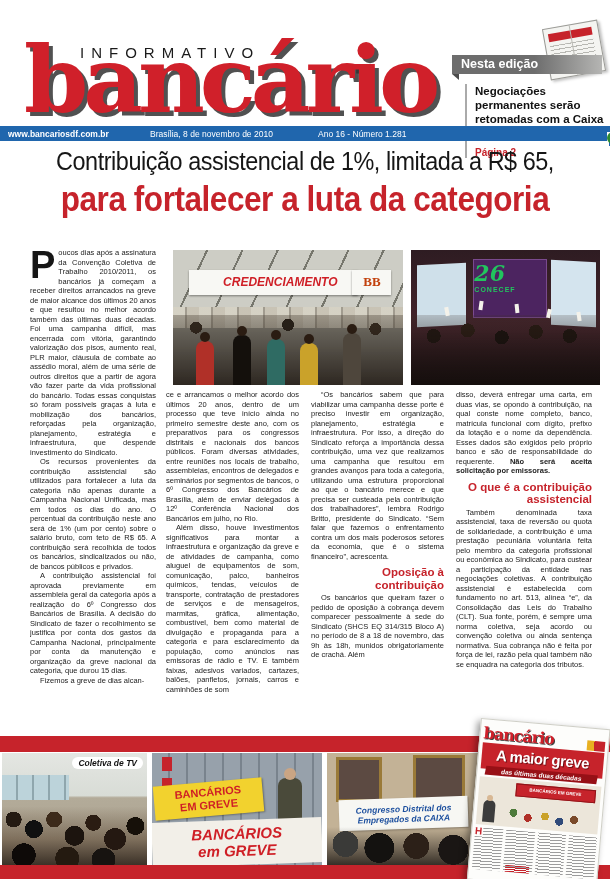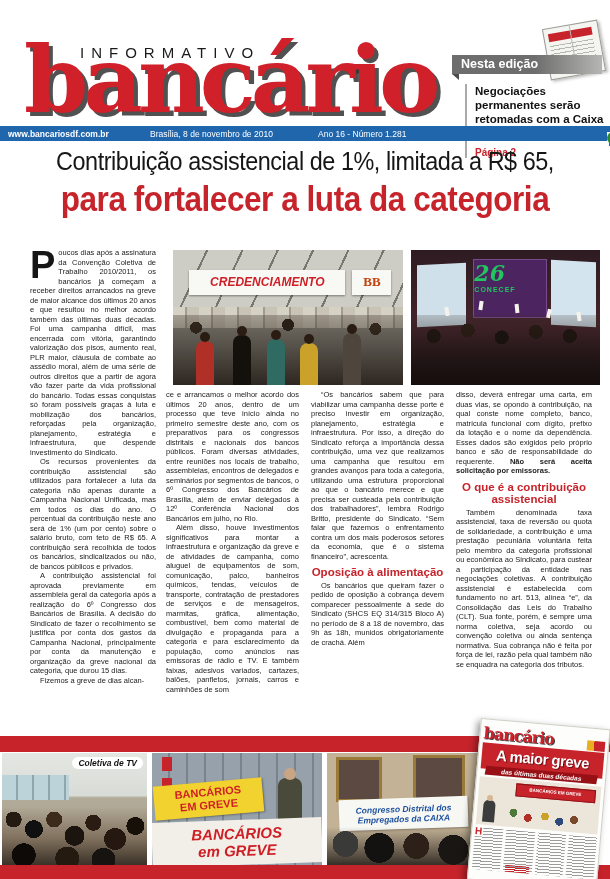--- a/index.html
+++ b/index.html
@@ -50,35 +50,35 @@
   .h1a{left:0;top:146px;width:610px;text-align:center;font-size:26px;letter-spacing:-.5px;
        color:#161616;transform:scaleX(.9);transform-origin:50% 0;white-space:nowrap;font-weight:500;}
   .h1b{left:0;top:179px;width:610px;text-align:center;font-size:35px;font-weight:bold;color:#c6232b;
        transform:scaleX(.9);transform-origin:50% 0;white-space:nowrap;letter-spacing:-.5px;}
 
   
   .col{position:absolute;font-size:7.5px;line-height:9.5px;text-align:justify;color:#222;}
   .col p{margin:0;}
   .col p.ind{text-indent:10px;}
   .dropcap{float:left;font-size:38px;line-height:33px;font-weight:bold;color:#161616;padding:1px 3px 0 0;}
-  .subhead{color:#c6232b;font-weight:bold;font-size:11.5px;line-height:12.5px;text-align:center;
+  .subhead{color:#c6232b;font-weight:bold;font-size:11.5px;line-height:12.5px;text-align:right;
            margin:5px 0 2px;}
   .c1{left:30px;top:248px;width:126px;height:486px;overflow:hidden;}
   .c2{left:166px;top:390px;width:133px;height:344px;overflow:hidden;}
   .c3{left:311px;top:390px;width:133px;height:344px;overflow:hidden;}
   .c4{left:456px;top:390px;width:136px;height:344px;overflow:hidden;}
 
   
   .photo{position:absolute;overflow:hidden;}
   .ph-cred{left:173px;top:250px;width:230px;height:135px;background:#8f8f87;}
   .tent{position:absolute;left:0;top:0;width:100%;height:42%;background:#cdcdc5;
     background-image:repeating-linear-gradient(115deg,transparent 0 30px,rgba(90,90,80,.75) 30px 32px);}
   .cred-banner{position:absolute;left:7%;top:15%;width:68%;height:18%;background:#f8f8f4;
     color:#cf1f26;font-weight:bold;font-style:italic;font-size:12px;display:flex;align-items:center;
-    justify-content:center;box-shadow:0 1px 2px rgba(0,0,0,.4);}
+    justify-content:center;box-shadow:0 1px 2px rgba(0,0,0,.4);padding-left:13px;}
   .bb-banner{position:absolute;left:78%;top:15%;width:17%;height:18%;background:#f8f8f4;
     color:#c2410c;font-weight:bold;font-size:13px;display:flex;align-items:center;justify-content:center;
     box-shadow:0 1px 2px rgba(0,0,0,.4);font-family:Liberation Serif, serif;}
   .posters{position:absolute;left:0;top:42%;width:100%;height:16%;opacity:.9;
     background:repeating-linear-gradient(90deg,#ddd9cb 0 12px,#a39d90 12px 14px,#cfc9ba 14px 26px);}
   .crowdA{position:absolute;left:0;bottom:0;width:100%;height:52%;
     background:linear-gradient(180deg,rgba(70,60,48,.35),rgba(35,28,22,.9)),
       radial-gradient(circle 6px at 10% 18%,#241a12 99%,transparent),
       radial-gradient(circle 6px at 50% 14%,#17110c 99%,transparent),
       radial-gradient(circle 6px at 88% 20%,#2a1e14 99%,transparent);}
@@ -230,21 +230,21 @@
     <p class="ind">Fizemos a greve de dias alcan-</p>
   </div>
 
   <div class="col c2">
     <p>ce e arrancamos o melhor acordo dos últimos 20 anos, dentro de um processo que teve início ainda no primeiro semestre deste ano, com os preparativos para os congressos distritais e nacionais dos bancos públicos. Foram diversas atividades, entre reuniões nos locais de trabalho, assembleias, encontros de delegados e seminários por segmentos de bancos, o 6º Congresso dos Bancários de Brasília, além de enviar delegados à 12º Conferência Nacional dos Bancários em julho, no Rio.</p>
     <p class="ind">Além disso, houve investimentos significativos para montar a infraestrutura e organização da greve e de atividades de campanha, como aluguel de equipamentos de som, comunicação, palco, banheiros químicos, tendas, veículos de transporte, contratação de prestadores de serviços e de mensageiros, marmitas, gráfica, alimentação, combustível, bem como material de divulgação e propaganda para a categoria e para esclarecimento da população, como anúncios nas emissoras de rádio e TV. E também faixas, adesivos variados, cartazes, balões, panfletos, jornais, carros e caminhões de som</p>
   </div>
 
   <div class="col c3">
     <p class="ind">“Os bancários sabem que para viabilizar uma campanha desse porte é preciso investir em organização, planejamento, estratégia e infraestrutura. Por isso, a direção do Sindicato reforça a importância dessa contribuição, uma vez que realizamos uma campanha que resultou em grandes avanços para toda a categoria, utilizando uma estrutura proporcional ao que o bancário merece e que precisa ser custeada pela contribuição dos trabalhadores”, lembra Rodrigo Britto, presidente do Sindicato. “Sem falar que fazemos o enfrentamento contra um dos mais poderosos setores da economia, que é o sistema financeiro”, acrescenta.</p>
-    <div class="subhead">Oposição à alimentação</div>
+    <div class="subhead">Oposição à contribuição</div>
     <p class="ind">Os bancários que queiram fazer o pedido de oposição à cobrança devem comparecer pessoalmente à sede do Sindicato (SHCS EQ 314/315 Bloco A) no período de 8 a 18 de novembro, das 9h às 18h, munidos obrigatoriamente de crachá. Além</p>
   </div>
 
   <div class="col c4">
     <p><span>disso, deverá entregar uma carta, em duas vias, se opondo à contribuição, na qual conste nome completo, banco, matrícula funcional com dígito, prefixo da lotação e o nome da dependência. Esses dados são exigidos pelo próprio banco e são de responsabilidade do requerente. </span><b>Não será aceita solicitação por emissoras.</b></p>
     <div class="subhead">O que é a contribuição assistencial</div>
     <p class="ind">Também denominada taxa assistencial, taxa de reversão ou quota de solidariedade, a contribuição é uma prestação pecuniária voluntária feita pelo membro da categoria profissional ou econômica ao Sindicato, para custear a participação da entidade nas negociações coletivas. A contribuição assistencial é estabelecida com fundamento no art. 513, alínea “e”, da Consolidação das Leis do Trabalho (CLT). Sua fonte, porém, é sempre uma norma coletiva, seja acordo ou convenção coletiva ou ainda sentença normativa. Sua cobrança não é feita por força de lei, razão pela qual também não se enquadra na categoria dos tributos.</p>
   </div>
 
   <div class="photo ph-cred">

